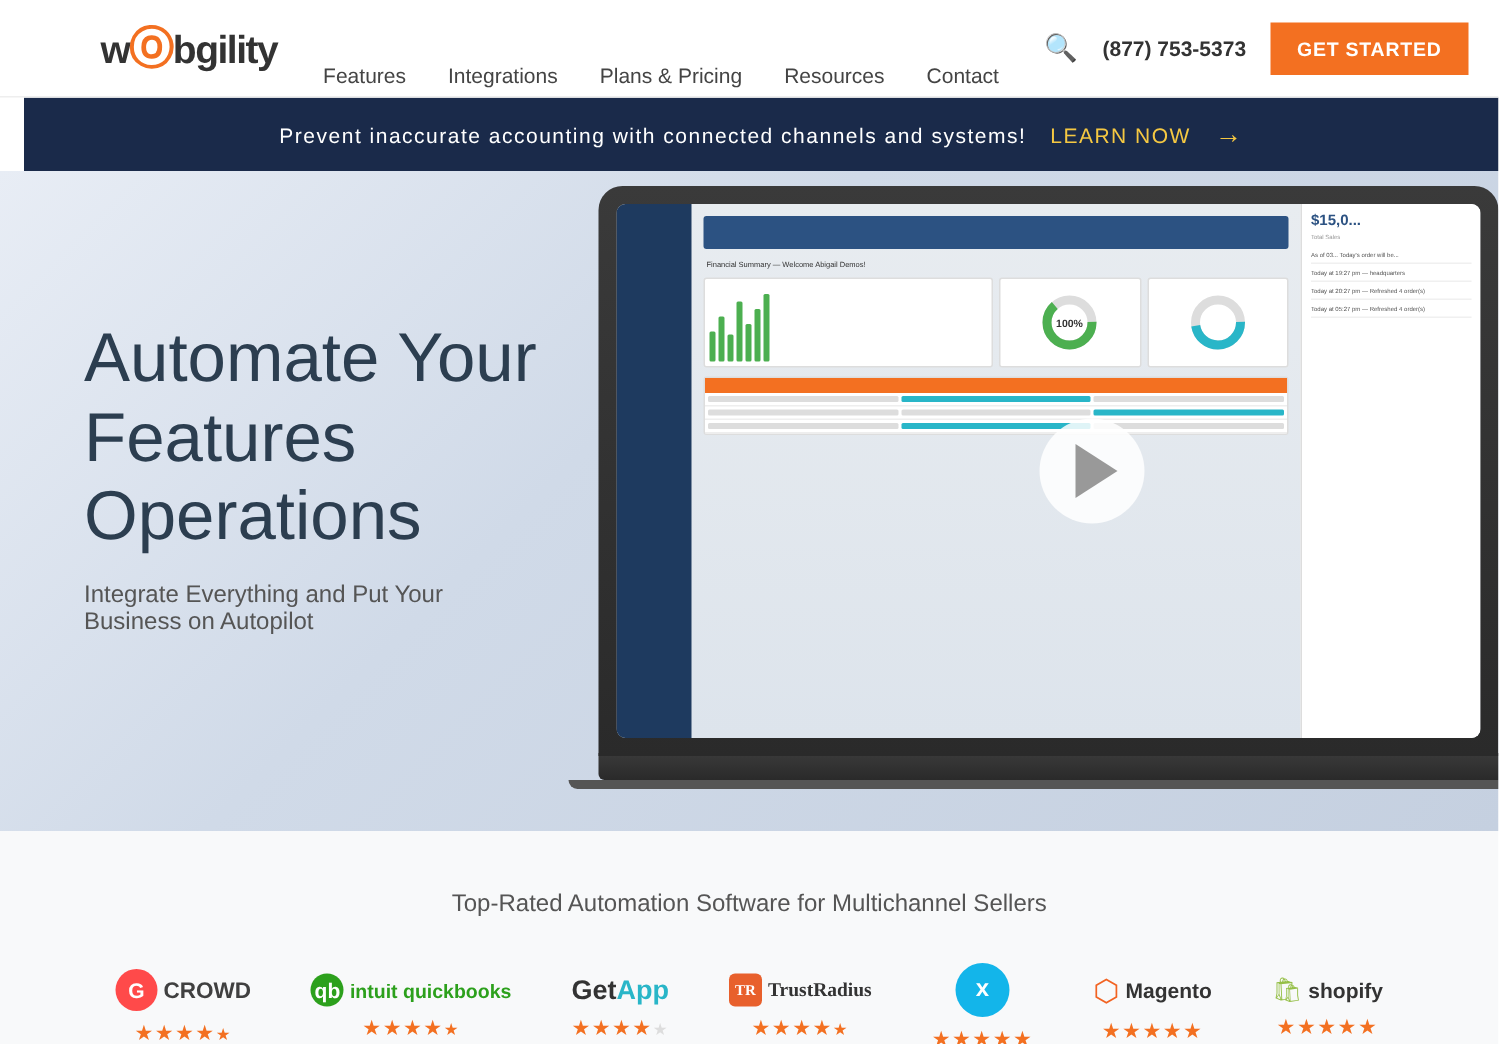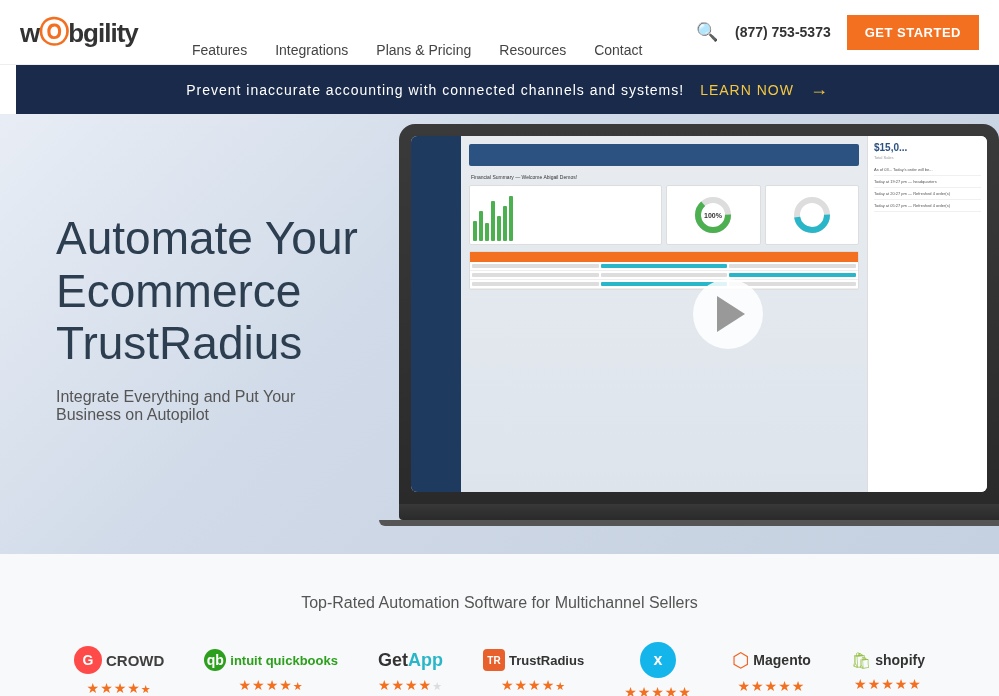--- a/index.html
+++ b/index.html
@@ -5,21 +5,21 @@
     * { margin: 0; padding: 0; box-sizing: border-box; }
     body { font-family: 'Arial', sans-serif; width: 999px; overflow-x: hidden; background: #fff; }
 
     
     nav {
       display: flex; align-items: center; justify-content: space-between;
       padding: 0 20px; height: 65px; background: #fff;
       border-bottom: 1px solid #eee; position: relative; z-index: 10;
     }
     .logo { display: flex; align-items: center; }
-    .logo-text { font-size: 26px; font-weight: bold; color: #333; letter-spacing: -1px; }
+    .logo-text { font-size: 26px; font-weight: bold; color: #333; letter-spacing: -1px; margin-left: 47px; }
     .logo-o { color: #f37021; font-size: 30px; }
     .nav-links { display: flex; align-items: center; gap: 28px; }
     .nav-links a { text-decoration: none; color: #444; font-size: 14px; font-weight: 500; margin-top: 36px; }
     .nav-right { display: flex; align-items: center; gap: 16px; }
     .nav-phone { font-size: 14px; font-weight: bold; color: #333; }
     .nav-search { font-size: 18px; color: #555; cursor: pointer; }
     .get-started-btn {
       background: #f37021; color: #fff; font-size: 13px; font-weight: bold;
       padding: 10px 18px; border: none; cursor: pointer; letter-spacing: 0.5px;
       text-transform: uppercase;
@@ -132,21 +132,21 @@
     .g2-text { font-size: 15px; font-weight: bold; color: #404040; }
     
     .qb-logo { display: flex; align-items: center; gap: 4px; }
     .qb-badge { width: 22px; height: 22px; background: #2ca01c; border-radius: 50%; display: flex; align-items: center; justify-content: center; color: #fff; font-size: 14px; font-weight: bold; }
     .qb-text { font-size: 13px; color: #2ca01c; font-weight: bold; }
     
     .getapp-logo { font-size: 18px; font-weight: bold; }
     .getapp-get { color: #333; }
     .getapp-app { color: #29b6c8; }
     
-    .tr-logo { display: flex; align-items: center; gap: 4px; }
+    .tr-logo { display: flex; align-items: center; gap: 4px; font-family: Liberation Serif, serif; }
     .tr-badge { width: 22px; height: 22px; background: #e8602c; border-radius: 4px; display: flex; align-items: center; justify-content: center; color: #fff; font-size: 10px; font-weight: bold; }
     .tr-text { font-size: 13px; font-weight: bold; color: #333; }
     
     .xero-logo { width: 36px; height: 36px; background: #13b5ea; border-radius: 50%; display: flex; align-items: center; justify-content: center; color: #fff; font-size: 16px; font-weight: bold; }
     
     .magento-logo { display: flex; align-items: center; gap: 4px; }
     .magento-icon { font-size: 20px; color: #f26322; }
     .magento-text { font-size: 14px; font-weight: bold; color: #333; }
     
     .shopify-logo { display: flex; align-items: center; gap: 4px; }
@@ -179,21 +179,21 @@
 <div class="banner">
   <span class="banner-text">Prevent inaccurate accounting with connected channels and systems!</span>
   <a href="#" class="banner-cta">LEARN NOW</a>
   <span class="banner-arrow">→</span>
 </div>
 
 <div class="hero">
   <div class="hero-content">
     <h1 class="hero-title">
       <span>Automate Your</span><br>
-      <span>Ecommerce TrustRadius</span>
+      <span>Features Operations</span>
     </h1>
     <p class="hero-subtitle">Integrate Everything and Put Your Business on Autopilot</p>
   </div>
 
   <div class="hero-image">
     <div class="laptop-outer">
       <div class="laptop-screen">
         <div class="laptop-screen-inner">
           <div class="screen-sidebar"></div>
           <div class="screen-main">

